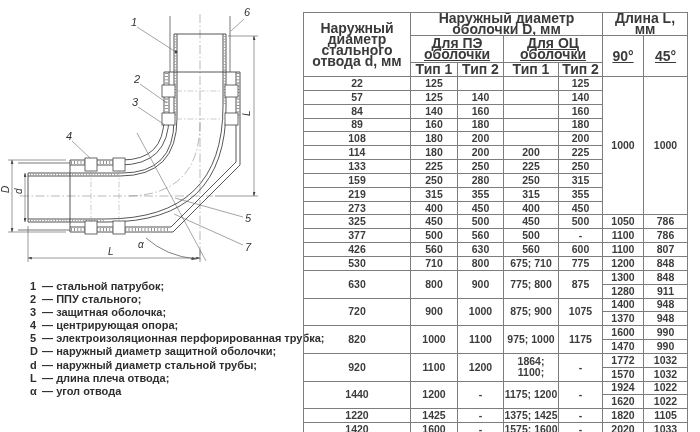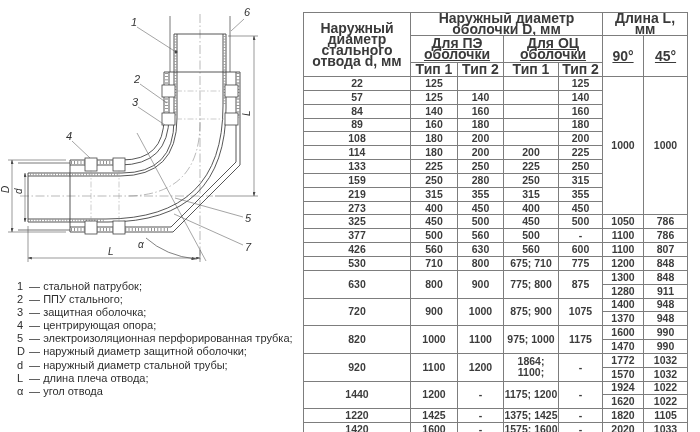--- a/index.html
+++ b/index.html
@@ -3,22 +3,22 @@
 <meta charset="utf-8">
 <style>
   html,body{margin:0;padding:0;}
   body{
     width:700px;height:432px;position:relative;background:#ffffff;
     font-family:"Liberation Sans",sans-serif;color:#3a3a3a;overflow:hidden;
   }
   
   #drawing{position:absolute;left:0;top:0;width:302px;height:272px;}
   
-  #legend{position:absolute;left:17px;top:280px;font-size:11px;line-height:13.1px;
-          font-weight:400;color:#2e2e2e;white-space:nowrap;}
+  #legend{position:absolute;left:30px;top:280px;font-size:11px;line-height:13.1px;
+          font-weight:700;color:#2e2e2e;white-space:nowrap;}
   .legend-line .lk{display:inline-block;min-width:9px;}
   
   #tablewrap{position:absolute;left:303px;top:12px;}
   table.spec{border-collapse:collapse;table-layout:fixed;width:384px;height:408px;
              border:1.5px solid #6e6e6e;}
   .spec th,.spec td{border:1px solid #7d7d7d;text-align:center;vertical-align:middle;
              padding:0;overflow:hidden;line-height:11px;}
   .spec th{font-size:14px;font-weight:700;color:#3a3a3a;}
   .spec thead tr:nth-child(1){height:18px;}
   .spec thead tr:nth-child(2){height:27px;text-decoration:underline;}

